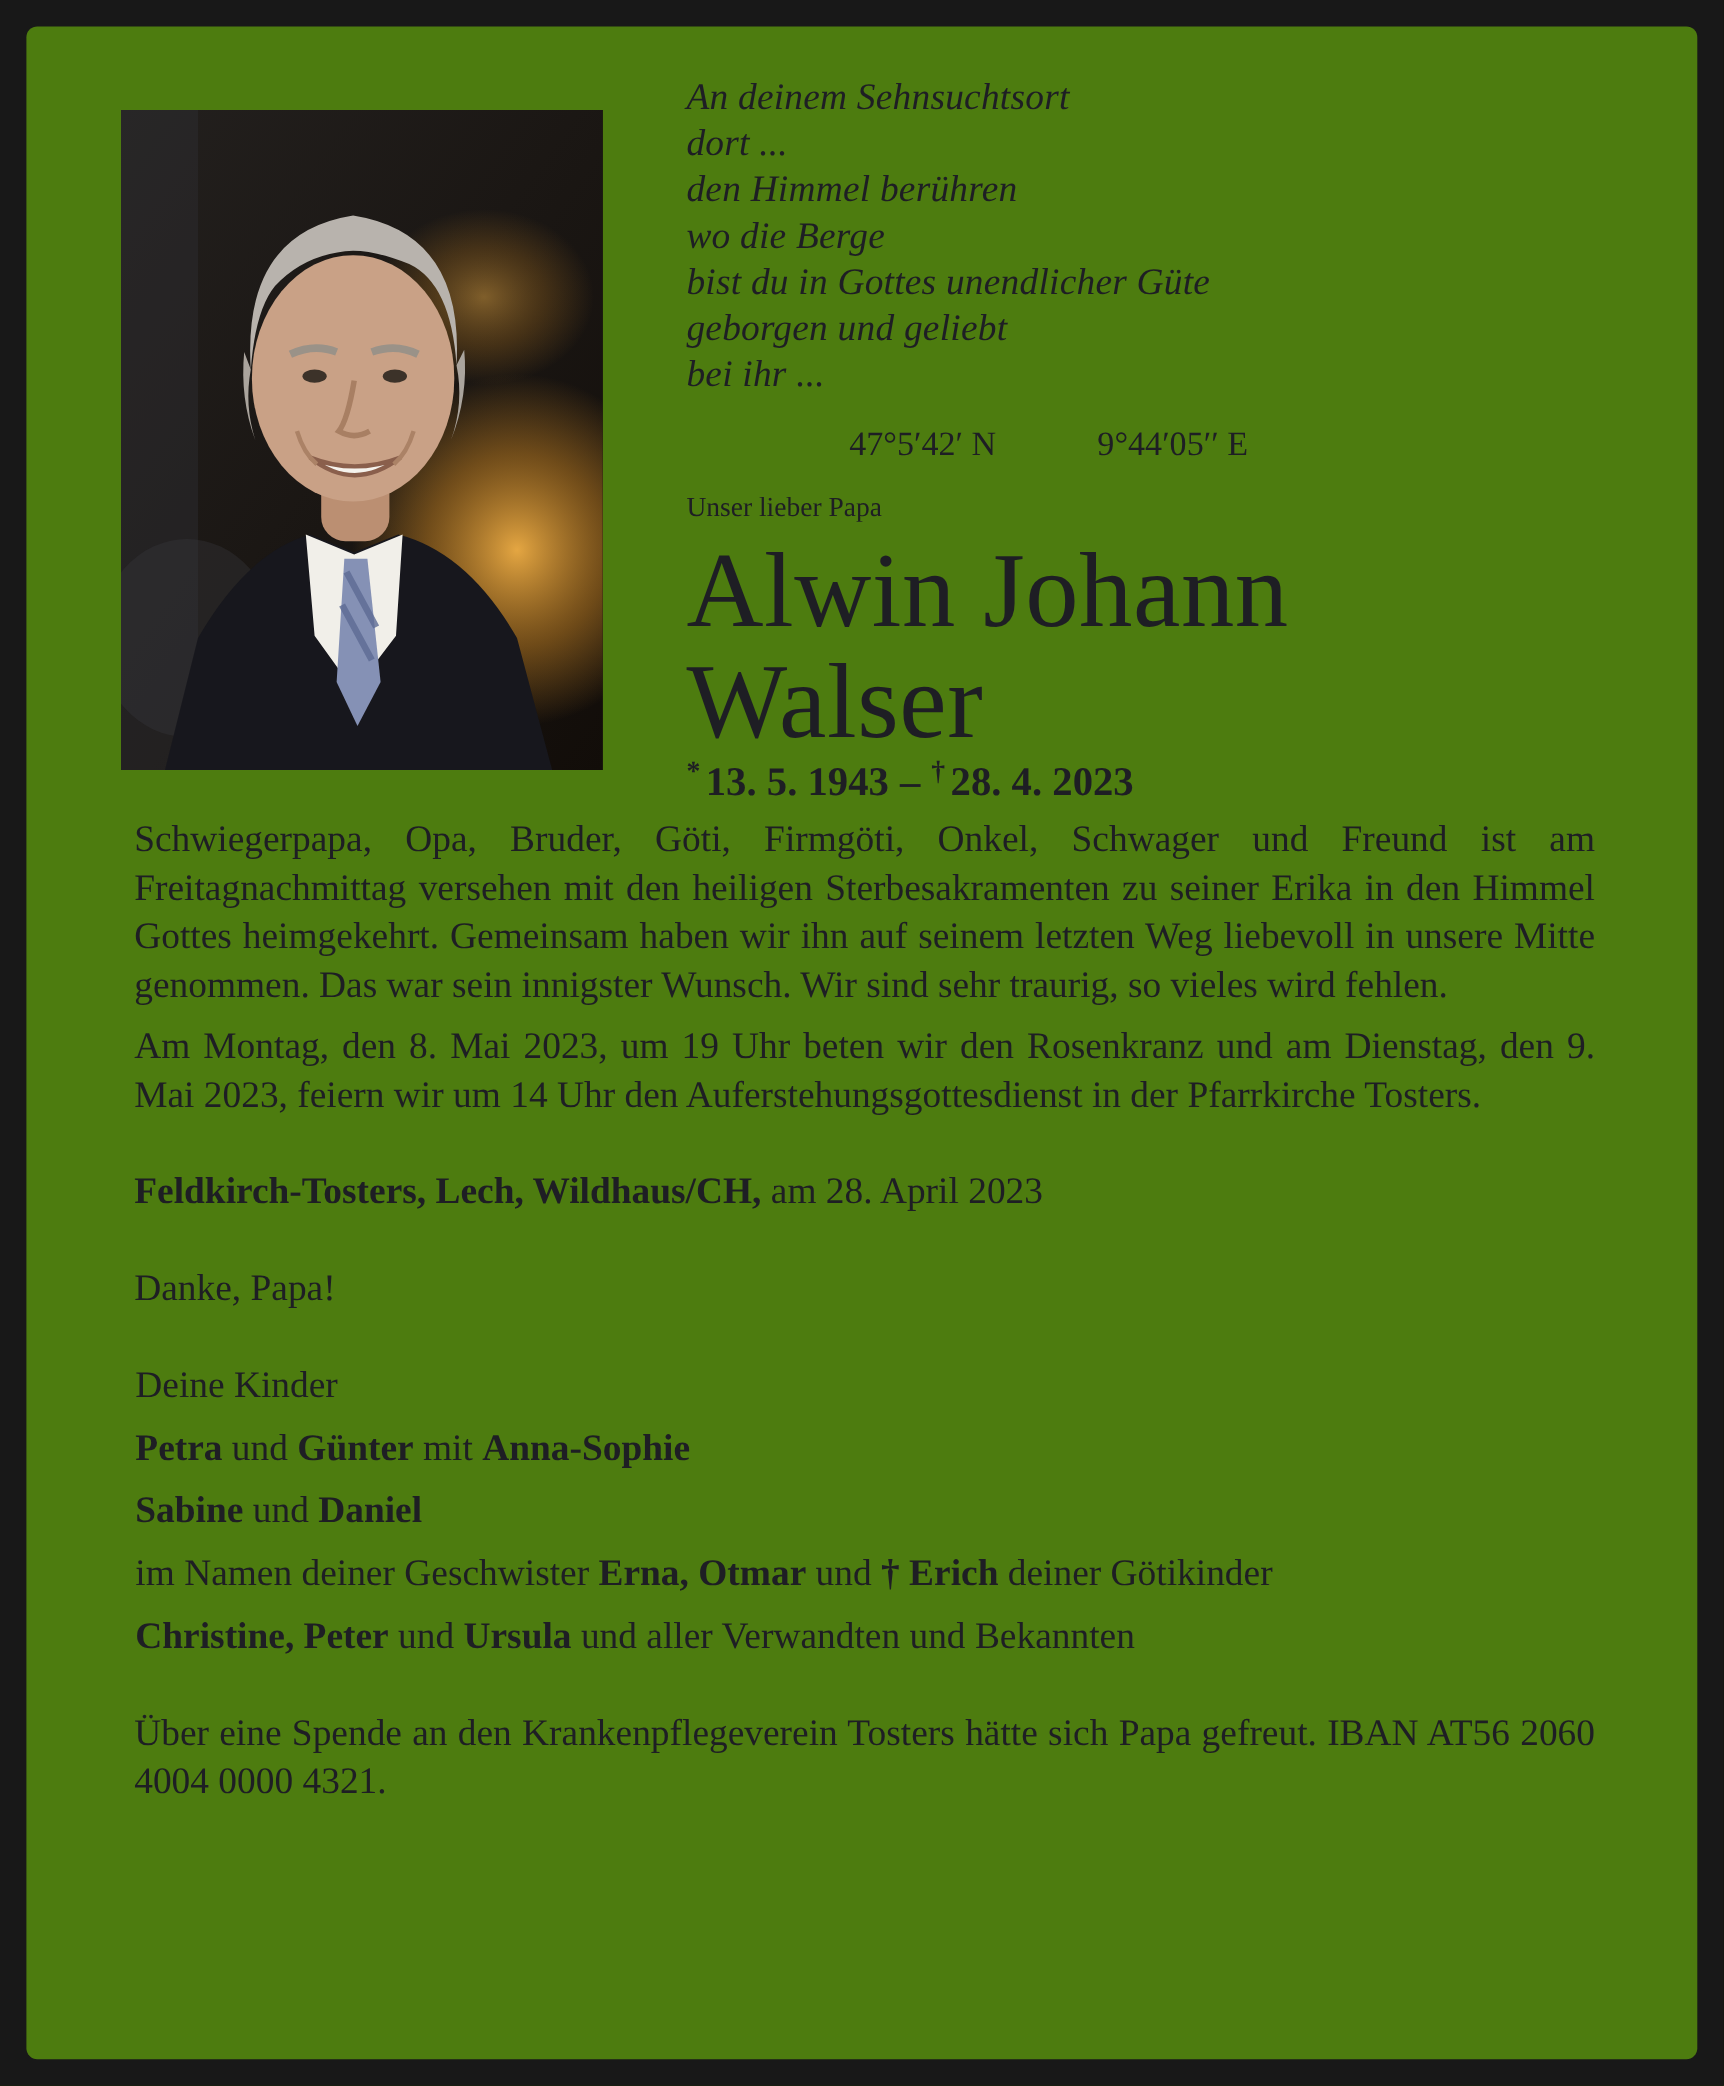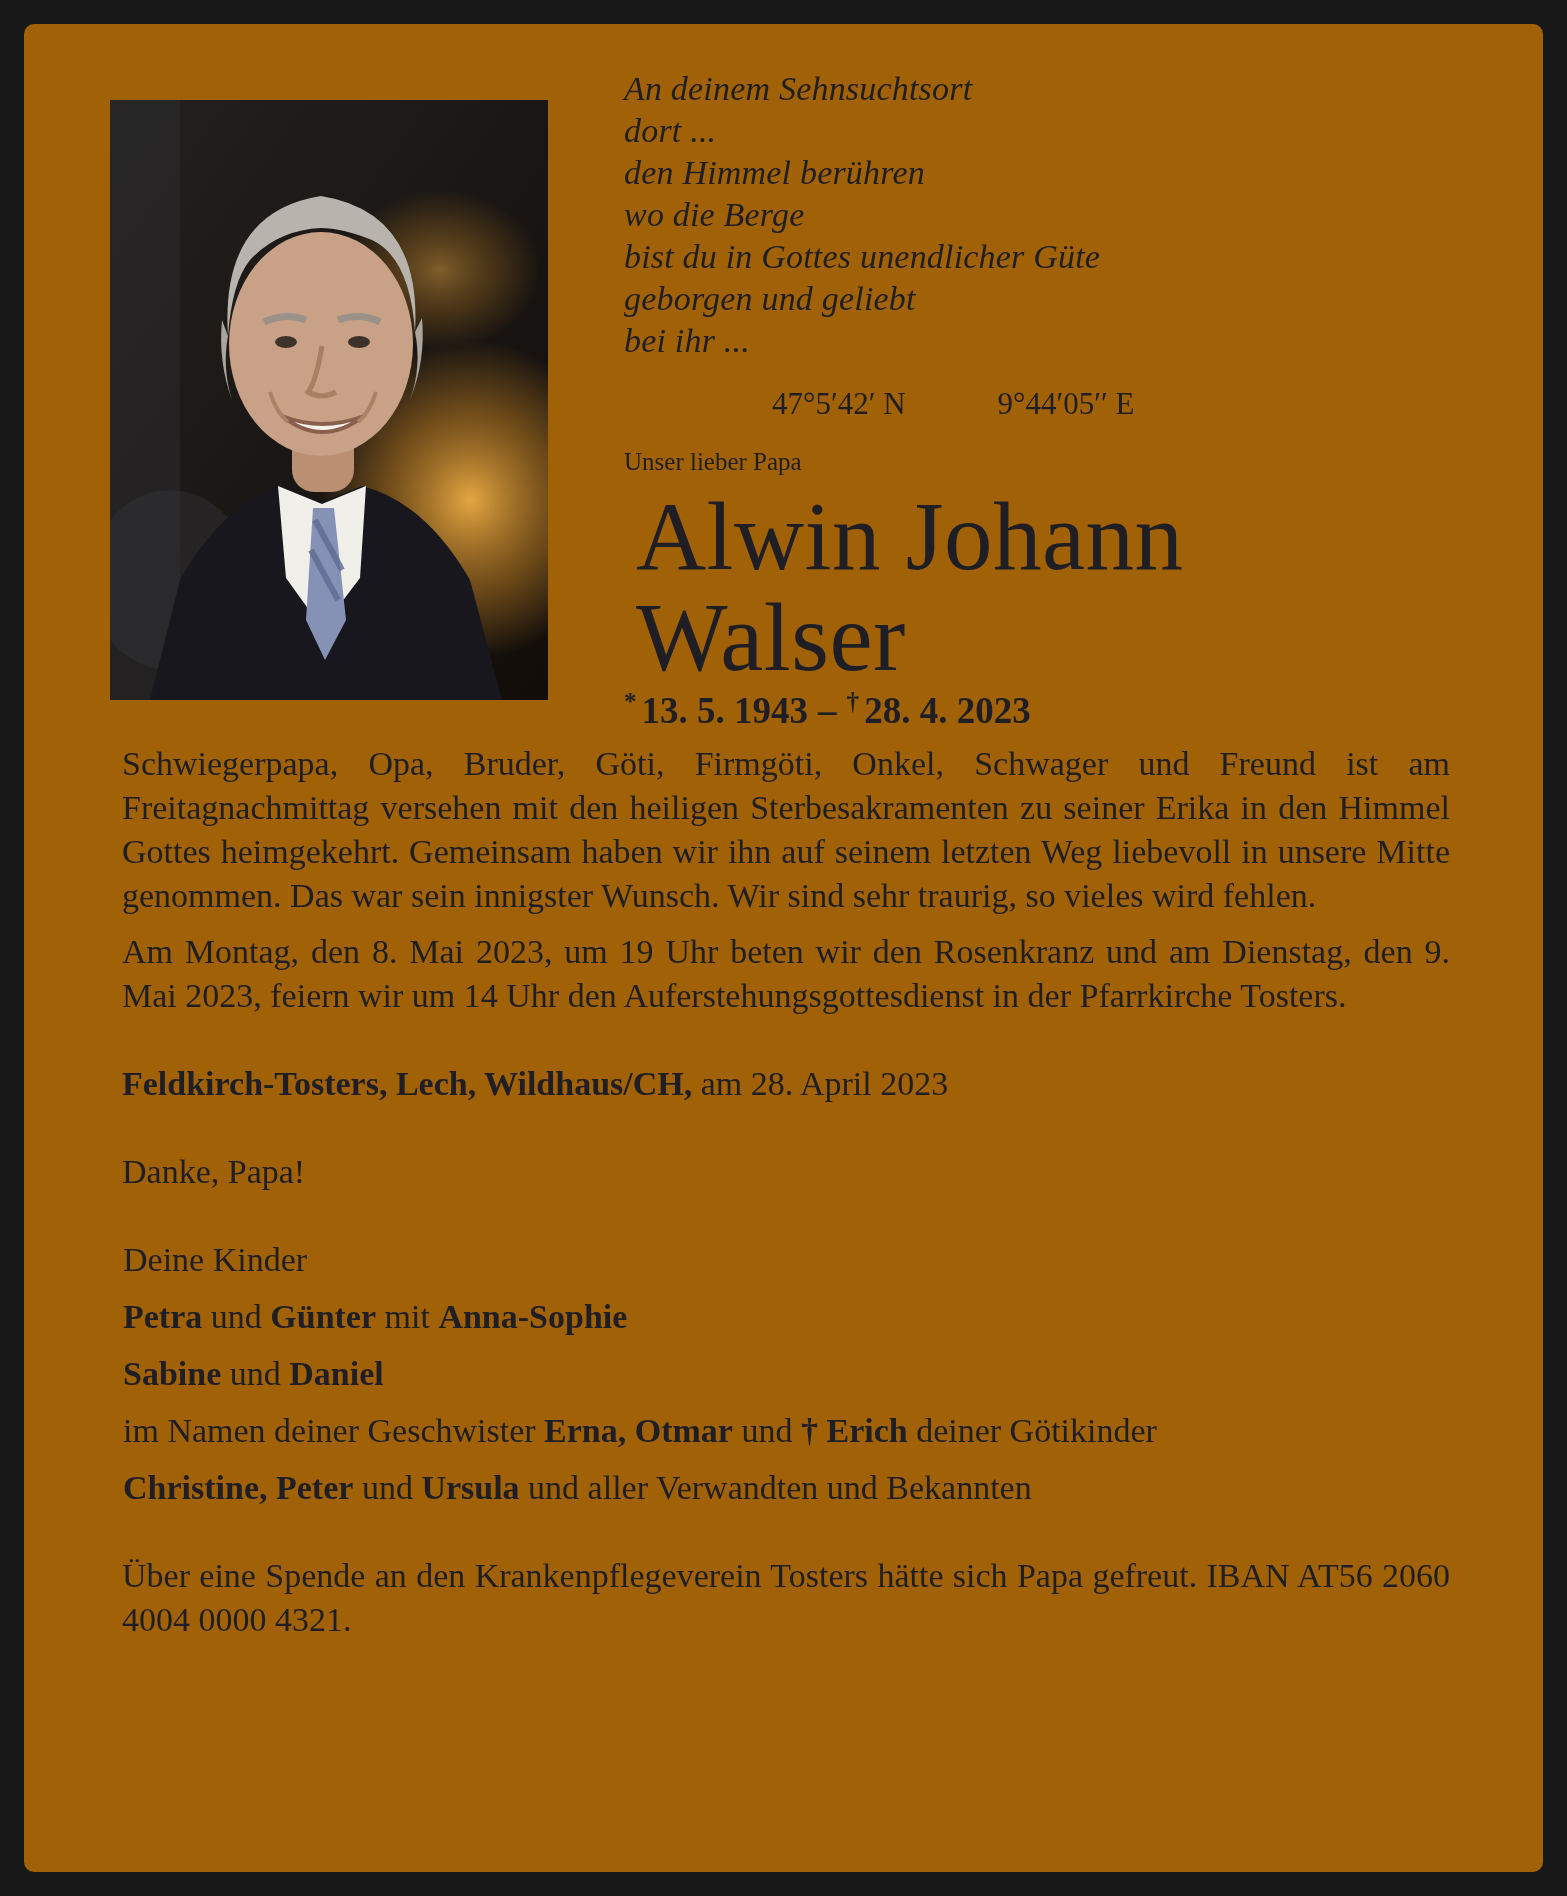--- a/index.html
+++ b/index.html
@@ -12,21 +12,21 @@
     width: 1567px;
     height: 1896px;
     background: #181818;
     font-family: "Liberation Serif", "DejaVu Serif", serif;
     color: #1e1e24;
     overflow: hidden;
   }
   .paper {
     position: absolute;
     inset: 24px;
-    background: #a16207;
+    background: #4d7c0f;
     border-radius: 10px;
   }
   
   .photo {
     position: absolute;
     left: 86px;
     top: 76px;
     width: 438px;
     height: 600px;
     overflow: hidden;
@@ -51,21 +51,21 @@
     padding-left: 148px;
     font-size: 31px;
     display: flex;
     gap: 92px;
   }
   .intro {
     margin-top: 26px;
     font-size: 25px;
   }
   .name {
-    margin: 10px 0 0 12px;
+    margin: 10px 0 0 0;
     font-size: 97px;
     line-height: 101px;
     font-weight: normal;
     letter-spacing: 0.5px;
   }
   .dates {
     margin-top: 0;
     font-size: 37px;
     font-weight: bold;
     font-family: Liberation Serif, serif;

